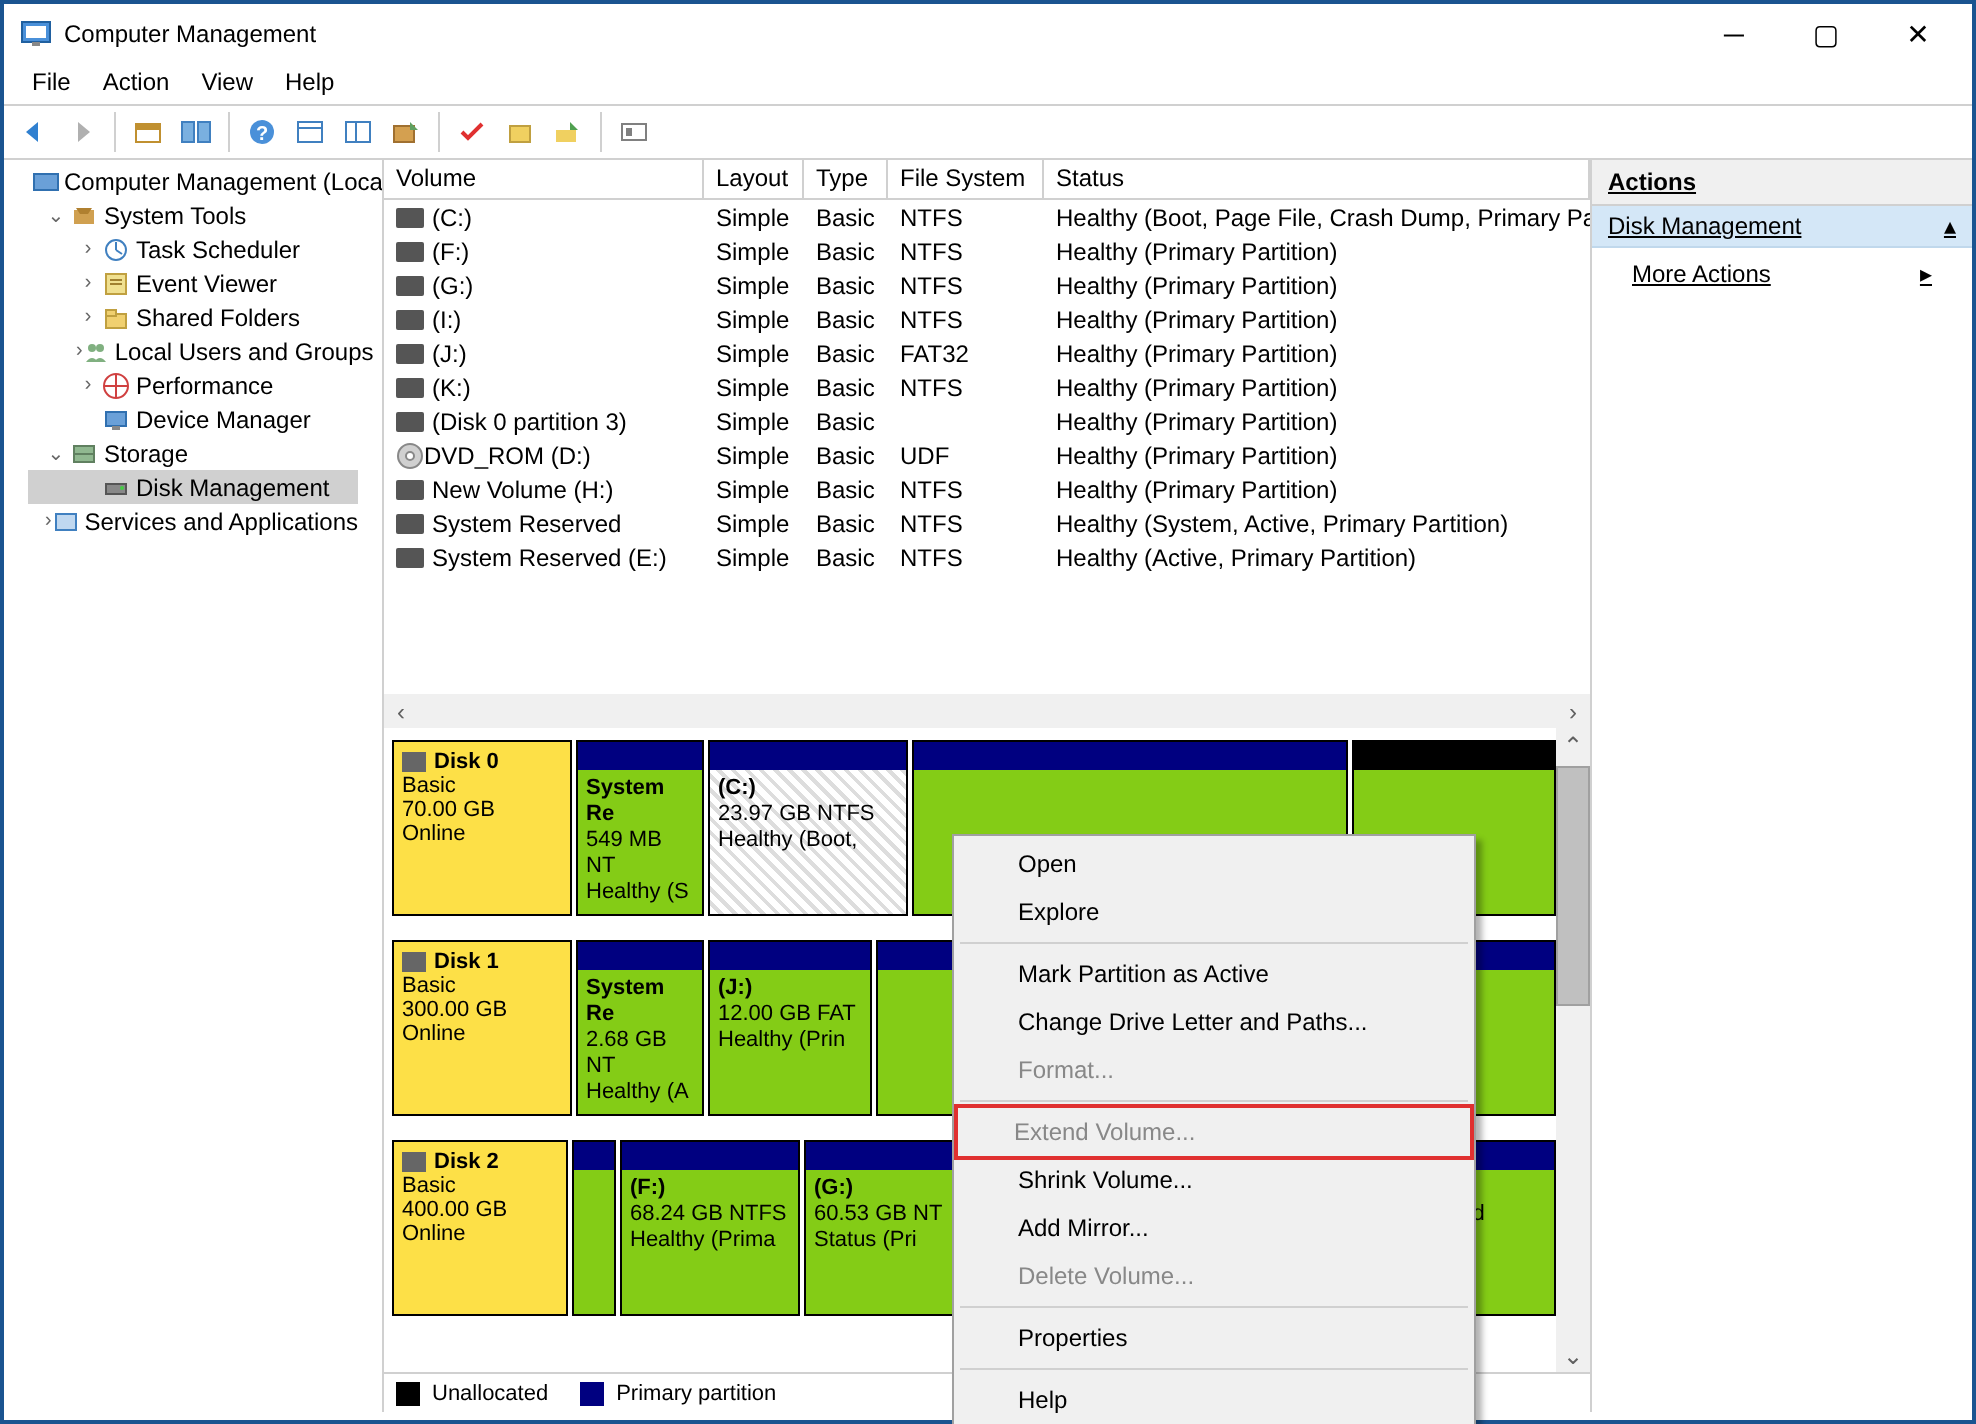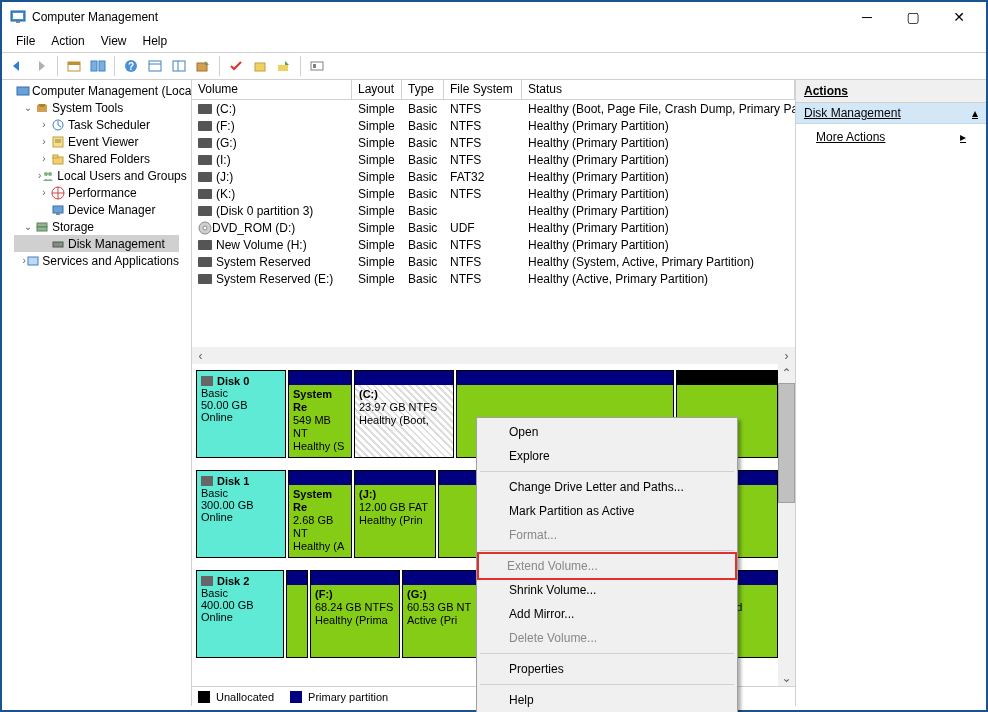--- a/index.html
+++ b/index.html
@@ -32,21 +32,21 @@
 .col-t { width: 42px; }
 .col-f { width: 78px; }
 .col-s { flex: 1; }
 .vicon { width:14px; height:10px; background:#555; margin-right:4px; border-radius:1px; display:inline-block; }
 .hscroll { height: 17px; background: #f0f0f0; display:flex; align-items:center; }
 .hscroll .arrow { width:17px; height:17px; display:flex; align-items:center; justify-content:center; color:#606060; }
 .hscroll .track { flex:1; }
 .disk-area { flex: 1; display: flex; overflow: hidden; }
 .disks { flex: 1; overflow: hidden; padding: 6px 0 0 4px; }
 .disk-row { display: flex; margin-bottom: 12px; height: 88px; }
-.disk-info { width: 98px; border: 1px solid #000; padding: 4px; font-size: 11px; background:#5eead4; }
+.disk-info { width: 98px; border: 1px solid #000; padding: 4px; font-size: 11px; background:#fde047; }
 .disk-info .dname { font-weight: bold; display:flex; align-items:center; gap:4px; }
 .disk-parts { flex: 1; display: flex; }
 .part { border: 1px solid #000; margin-left: 2px; display: flex; flex-direction: column; overflow: hidden; }
 .part-bar { height: 14px; background: #000080; }
 .part-bar.black { background: #000; }
 .part-body { flex: 1; padding: 3px 4px; font-size: 11px; line-height: 13px; background:#84cc16; overflow:hidden; }
 .part-body .pname { font-weight: bold; }
 .part.hatch .part-body { background: repeating-linear-gradient(45deg, #fff, #fff 3px, #ddd 3px, #ddd 5px); }
 .legend { height: 20px; border-top: 1px solid #d0d0d0; display: flex; align-items: center; padding: 0 6px; font-size: 11px; gap:4px; }
 .legend .sw { width: 12px; height: 12px; display: inline-block; margin-right: 2px; }
@@ -378,21 +378,21 @@
       <div class="arrow">‹</div>
         <div class="track"></div>
         <div class="arrow">›</div>
     </div>
     <div class="disk-area">
       <div class="disks" id="disks">
           <div class="disk-row">
             <div class="disk-info">
               <div class="dname"><span class="dicon"></span>Disk 0</div>
               <div>Basic</div>
-              <div>50.00 GB</div>
+              <div>70.00 GB</div>
               <div>Online</div>
             </div>
             <div class="disk-parts">
               <div class="part" style="width: 64px;">
                 <div class="part-bar "></div>
                 <div class="part-body">
                   <div class="pname">System Re</div>
                   <div>549 MB NT</div>
                   <div>Healthy (S</div>
                 </div>
@@ -487,21 +487,21 @@
                   <div class="pname">(F:)</div>
                   <div>68.24 GB NTFS</div>
                   <div>Healthy (Prima</div>
                 </div>
               </div>
               <div class="part" style="width: 78px;">
                 <div class="part-bar "></div>
                 <div class="part-body">
                   <div class="pname">(G:)</div>
                   <div>60.53 GB NT</div>
-                  <div>Active (Pri</div>
+                  <div>Status (Pri</div>
                 </div>
               </div>
               <div class="part" style="width: 232px;">
                 <div class="part-bar "></div>
                 <div class="part-body">
                   <div class="pname"></div>
                   <div></div>
                   <div></div>
                 </div>
               </div>
@@ -542,22 +542,22 @@
         <span>More Actions</span>
         <span>▸</span>
       </div>
   </div>
 </div>
 
 <div class="context-menu" id="ctx">
     <div class="cm-item">Open</div>
     <div class="cm-item">Explore</div>
     <div class="cm-sep"></div>
+    <div class="cm-item">Mark Partition as Active</div>
     <div class="cm-item">Change Drive Letter and Paths...</div>
-    <div class="cm-item">Mark Partition as Active</div>
     <div class="cm-item disabled">Format...</div>
     <div class="cm-sep"></div>
     <div class="cm-item disabled highlight">Extend Volume...</div>
     <div class="cm-item">Shrink Volume...</div>
     <div class="cm-item">Add Mirror...</div>
     <div class="cm-item disabled">Delete Volume...</div>
     <div class="cm-sep"></div>
     <div class="cm-item">Properties</div>
     <div class="cm-sep"></div>
     <div class="cm-item">Help</div>

